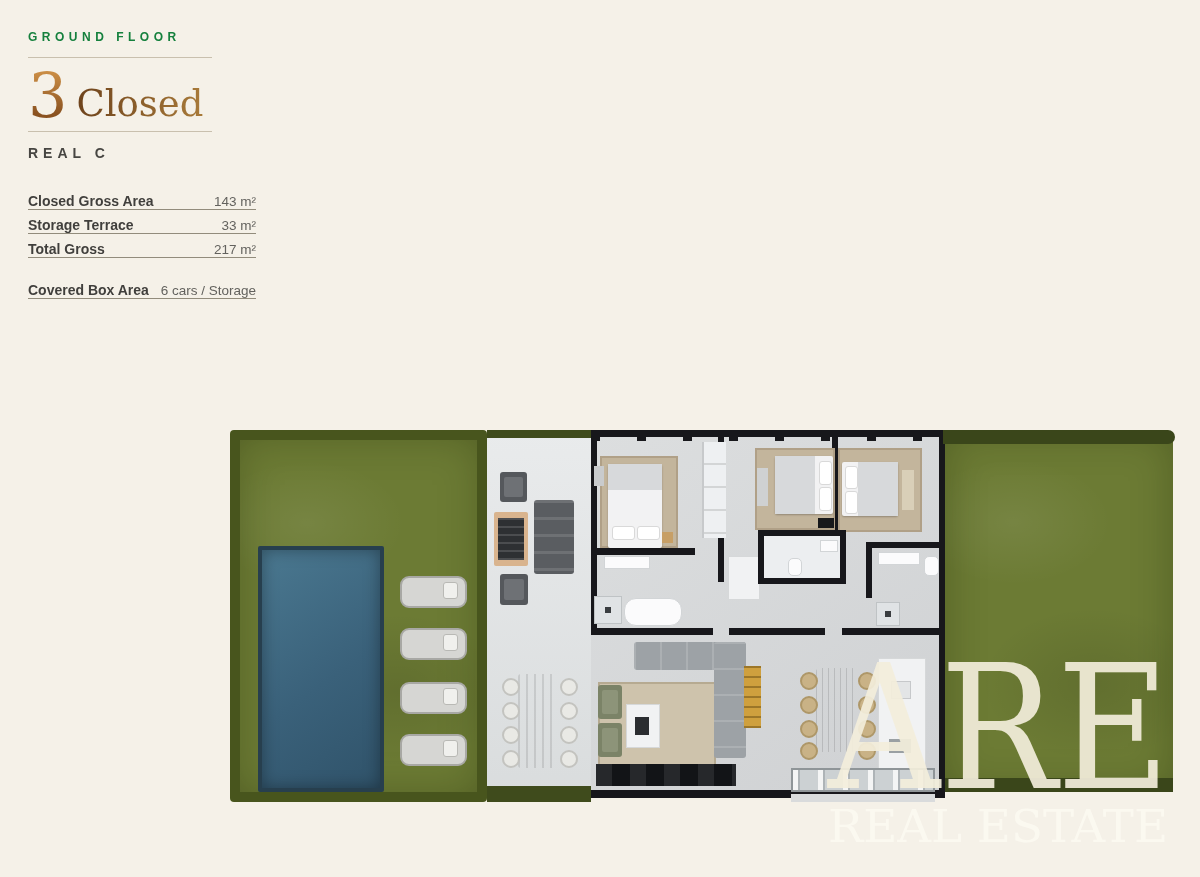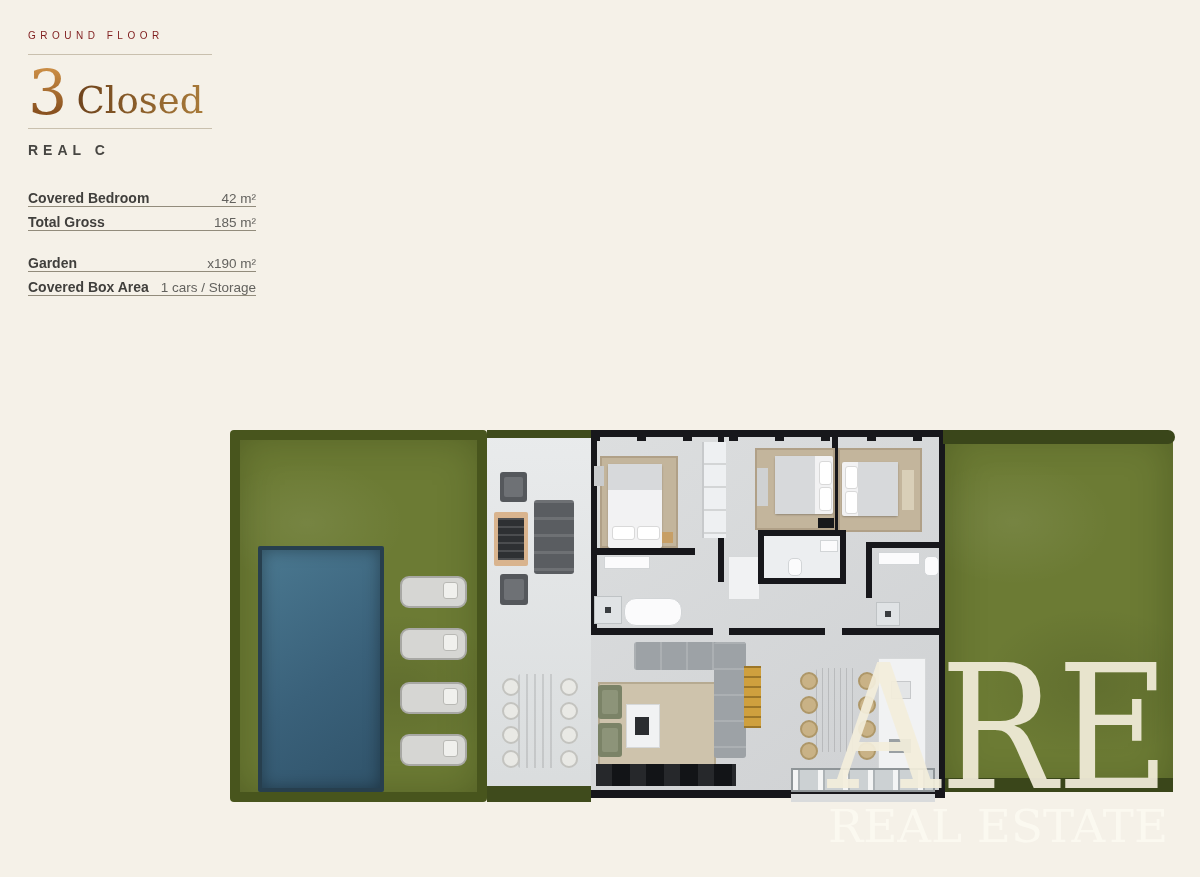--- a/index.html
+++ b/index.html
@@ -2,21 +2,21 @@
 <html><head>
 <meta charset="utf-8">
 <style>
   html,body{margin:0;padding:0;}
   .canvas{position:relative;width:1200px;height:877px;background:#f5f1e8;overflow:hidden;
           font-family:"Liberation Sans",sans-serif;}
   .abs{position:absolute;}
 
   
   .info{left:28px;top:30px;width:232px;}
-  .floor-label{font-size:10px;font-weight:400;letter-spacing:4.5px;color:#7f1d1d;}
+  .floor-label{font-size:12px;font-weight:700;letter-spacing:4.5px;color:#15803d;}
   .rule{width:184px;height:0;border-top:1.6px solid #c9c0ae;margin-top:13px;}
   .bedrooms{margin-top:6px;height:58px;display:flex;align-items:flex-end;}
   .bedrooms .num{font-family:"DejaVu Serif",serif;font-size:62px;line-height:0.86;
       background:linear-gradient(180deg,#c98c44 8%,#8a5220 85%);
       -webkit-background-clip:text;background-clip:text;color:transparent;}
   .bedrooms .word{font-family:"DejaVu Serif",serif;font-size:37px;line-height:1;margin-left:9px;
       background:linear-gradient(90deg,#6e431c,#a87a39);
       -webkit-background-clip:text;background-clip:text;color:transparent;}
   .rule.r2{margin-top:9px;}
   .type-label{margin-top:13px;font-size:14px;font-weight:700;letter-spacing:5px;color:#474642;}
@@ -107,35 +107,35 @@
     <div class="rule"></div>
     <div class="bedrooms">
       <span class="num">3</span>
       <span class="word">Closed</span>
     </div>
     <div class="rule r2"></div>
     <div class="type-label">REAL C</div>
 
     <div class="spec-table">
       <div class="spec-row">
-        <span class="spec-label">Covered Bedroom</span>
-        <span class="spec-value">42 m²</span>
+        <span class="spec-label">Closed Gross Area</span>
+        <span class="spec-value">143 m²</span>
+      </div>
+      <div class="spec-row">
+        <span class="spec-label">Storage Terrace</span>
+        <span class="spec-value">33 m²</span>
       </div>
       <div class="spec-row">
         <span class="spec-label">Total Gross</span>
-        <span class="spec-value">185 m²</span>
+        <span class="spec-value">217 m²</span>
       </div>
       <div class="spec-gap"></div>
       <div class="spec-row">
-        <span class="spec-label">Garden</span>
-        <span class="spec-value">x190 m²</span>
-      </div>
-      <div class="spec-row">
         <span class="spec-label">Covered Box Area</span>
-        <span class="spec-value">1 cars / Storage</span>
+        <span class="spec-value">6 cars / Storage</span>
       </div>
     </div>
   </div>
 
   <div class="abs" id="plan">
 
     <div class="abs grass left-garden"></div>
     <div class="abs pool"></div>
     <div class="abs lounger" style="top:146px">
         <span class="pillow"></span>

